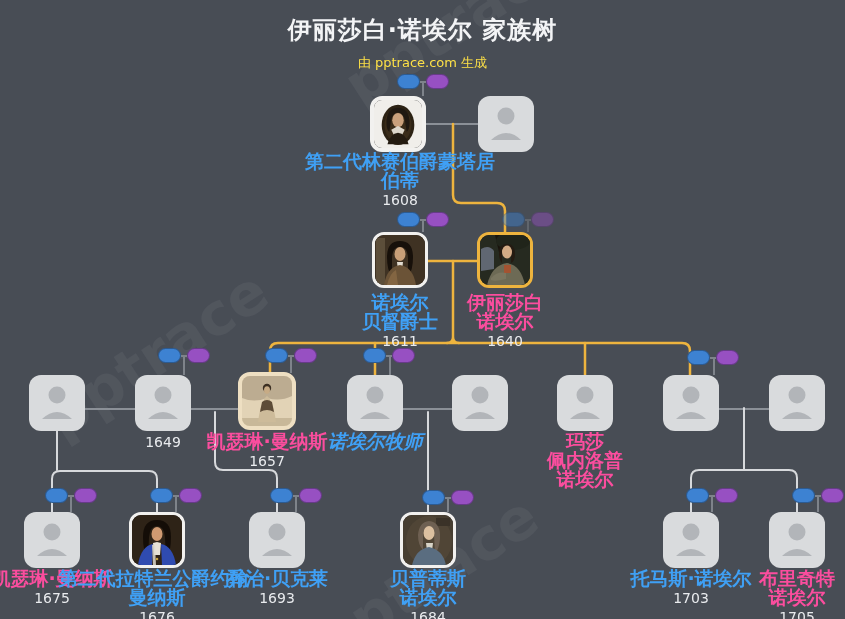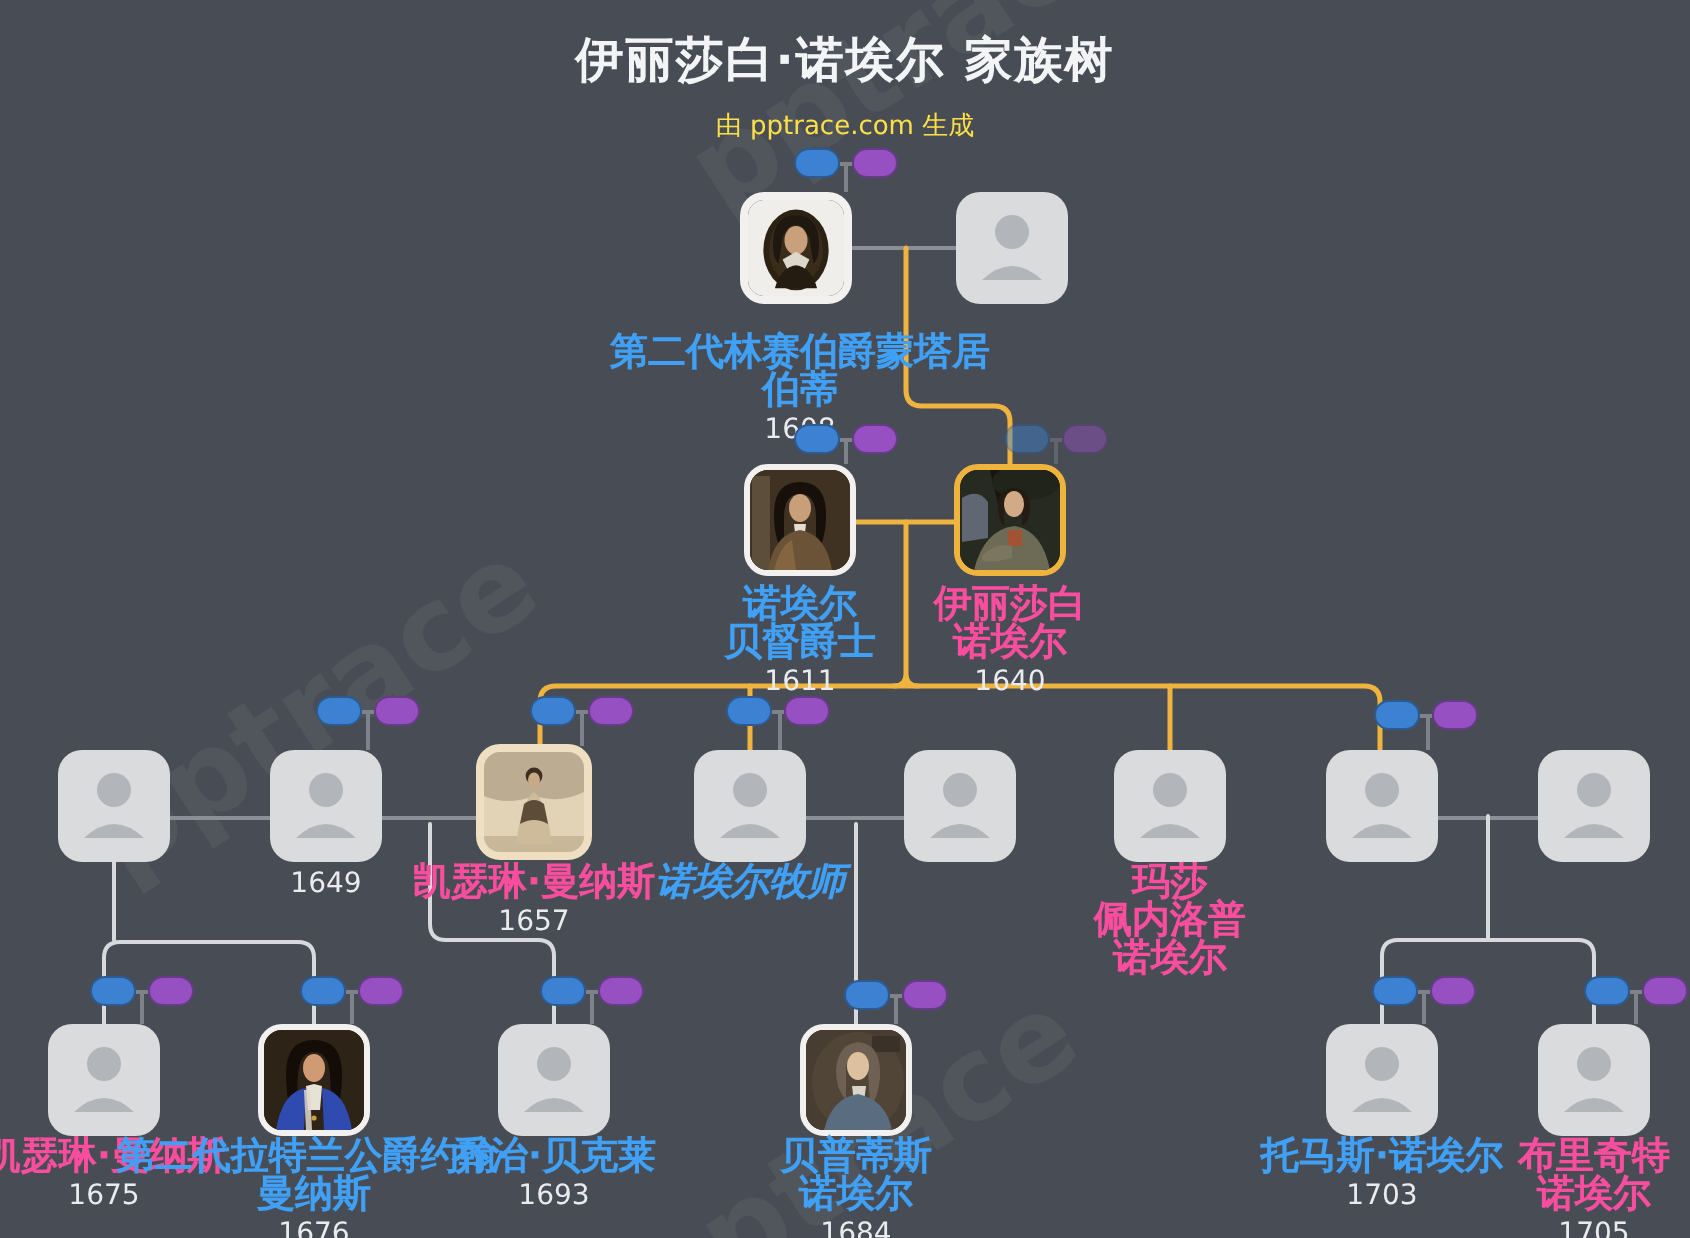--- a/index.html
+++ b/index.html
@@ -116,21 +116,21 @@
     </svg>
   </div>
 
   <div class="node ph" style="left:478px;top:96px;">
     <svg viewBox="0 0 56 56">
       <circle cx="28" cy="20" r="8.5" fill="#b2b5b9"></circle>
       <path d="M13,44 Q28,30 43,44 Z" fill="#b2b5b9"></path>
     </svg>
   </div>
 
-  <div class="plabel" style="left:280px;top:167px;">
+  <div class="plabel" style="left:280px;top:152px;">
     <div class="nm m">第二代林赛伯爵蒙塔居</div>
     <div class="nm m">伯蒂</div>
     <div class="yr">1608</div>
   </div>
 
   <div class="pillpair" style="left:397px;top:212px;">
     <span class="pill m"></span>
     <span class="pillgap"></span>
     <span class="pill f"></span>
   </div>

